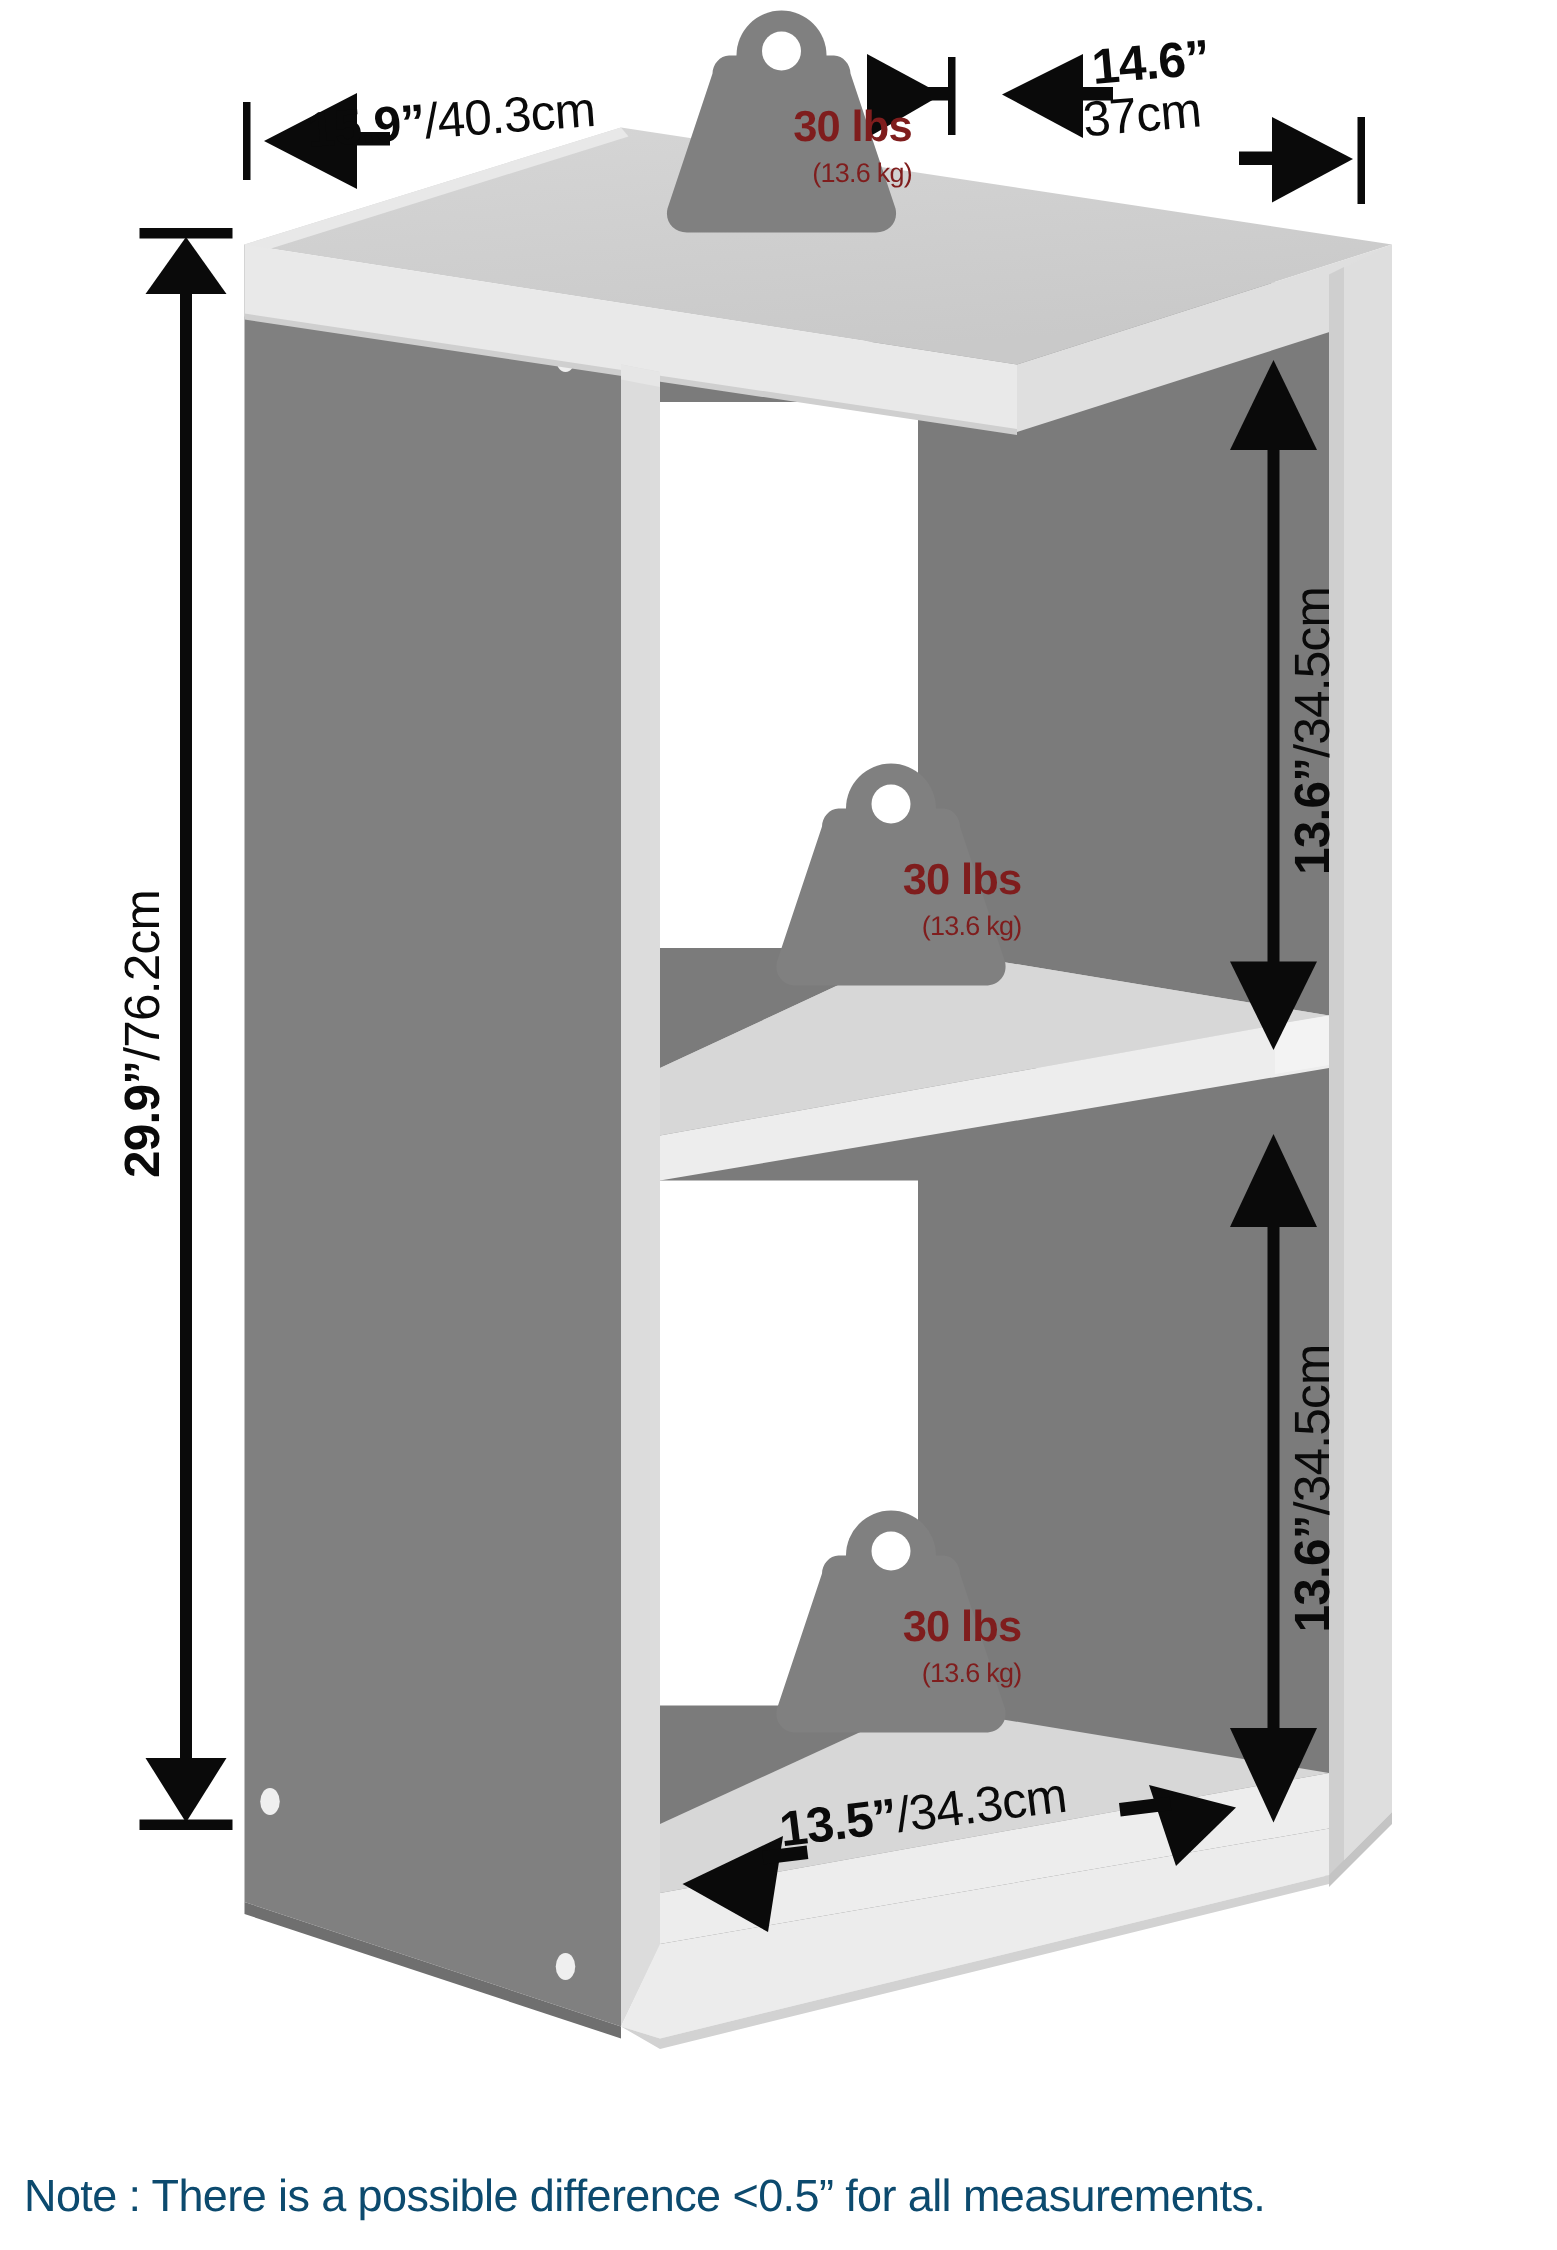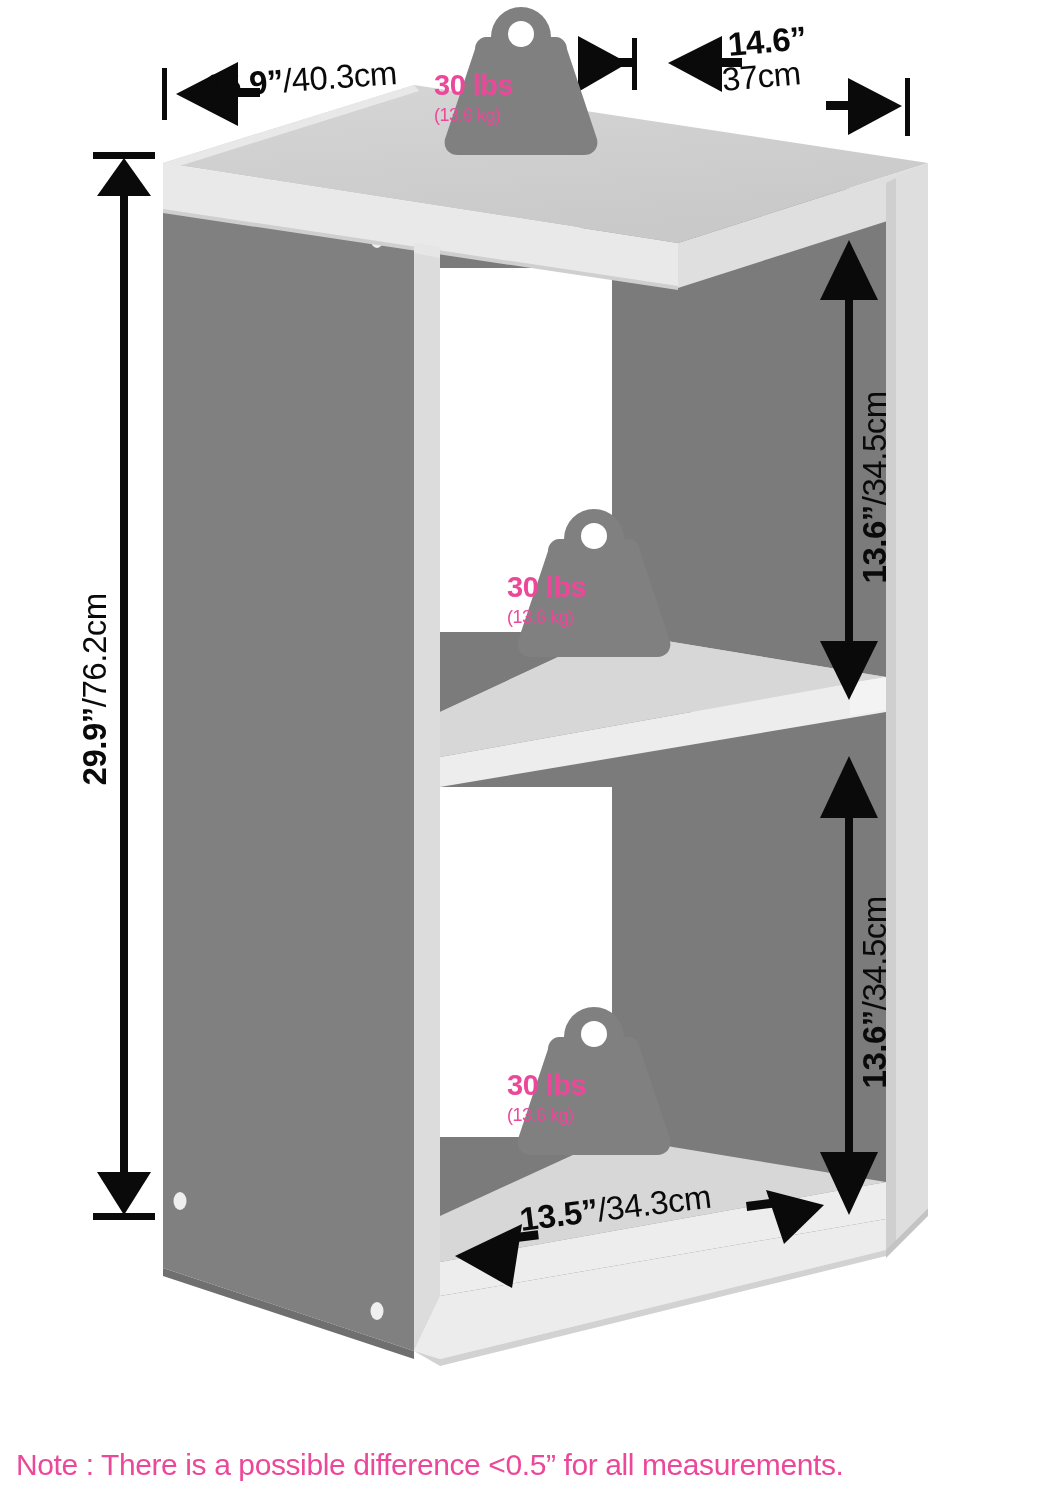--- a/index.html
+++ b/index.html
@@ -63,38 +63,38 @@
     transform-origin:left center;
   }
 
   
   .weight-badge{
     position:absolute;
     width:174px;height:154px;
   }
   .weight-badge .label{
     position:absolute;left:0;right:0;top:66px;
-    text-align:left;color:#ec4899;
+    text-align:right;color:#7f1d1d;
     font-family:"Liberation Sans","DejaVu Sans",sans-serif;
     pointer-events:none;
   }
   .weight-badge .lbs{
     display:block;font-size:29px;font-weight:700;letter-spacing:-0.5px;
   }
   .weight-badge .kg{
     display:block;font-size:18px;font-weight:400;margin-top:3px;letter-spacing:-0.5px;
   }
   #weight-top{left:434px;top:3px;}
   #weight-middle{left:507px;top:505px;}
   #weight-bottom{left:507px;top:1003px;}
 
   
   #note{
     position:absolute;left:16px;top:1448px;
-    font-size:30px;font-weight:400;color:#ec4899;
+    font-size:30px;font-weight:400;color:#0c4a6e;
     font-family:"Liberation Sans","DejaVu Sans",sans-serif;
     letter-spacing:-0.4px;white-space:nowrap;
   }
 </style>
 </head>
 <body>
 
 <div id="stage">
 
   <svg width="1038" height="1500" viewBox="0 0 1038 1500">

